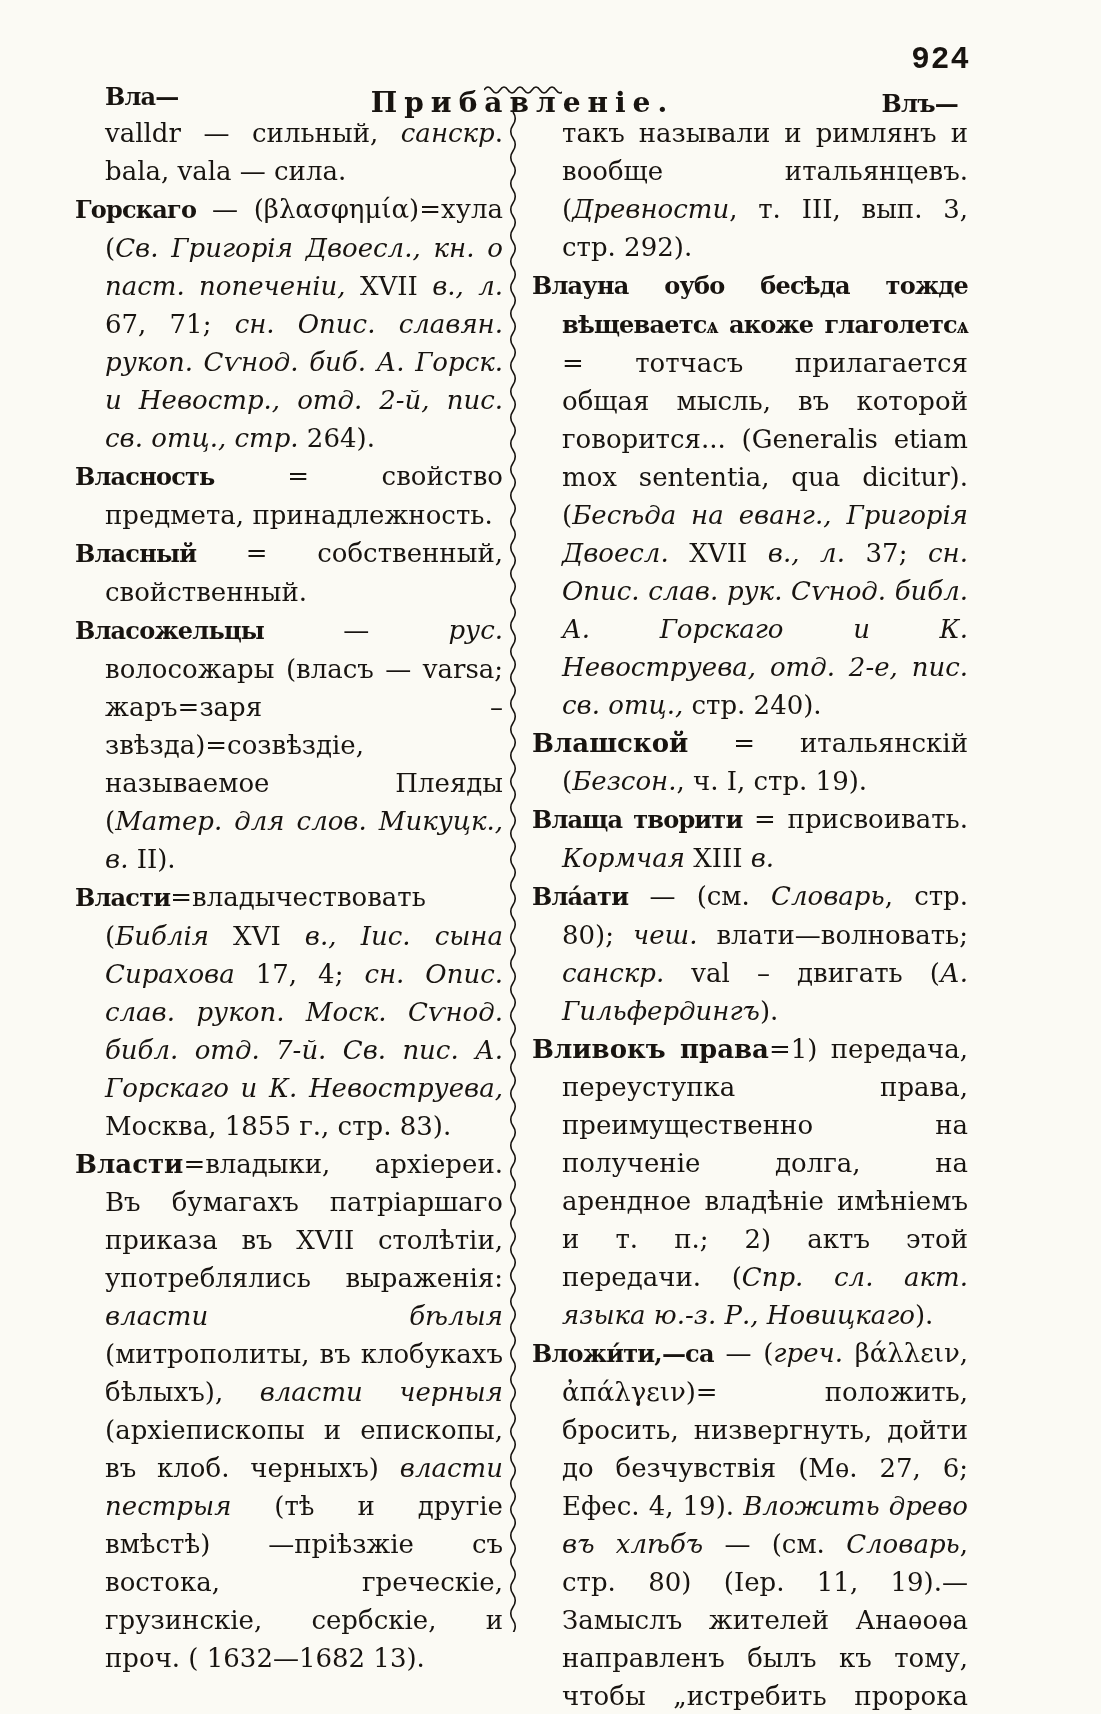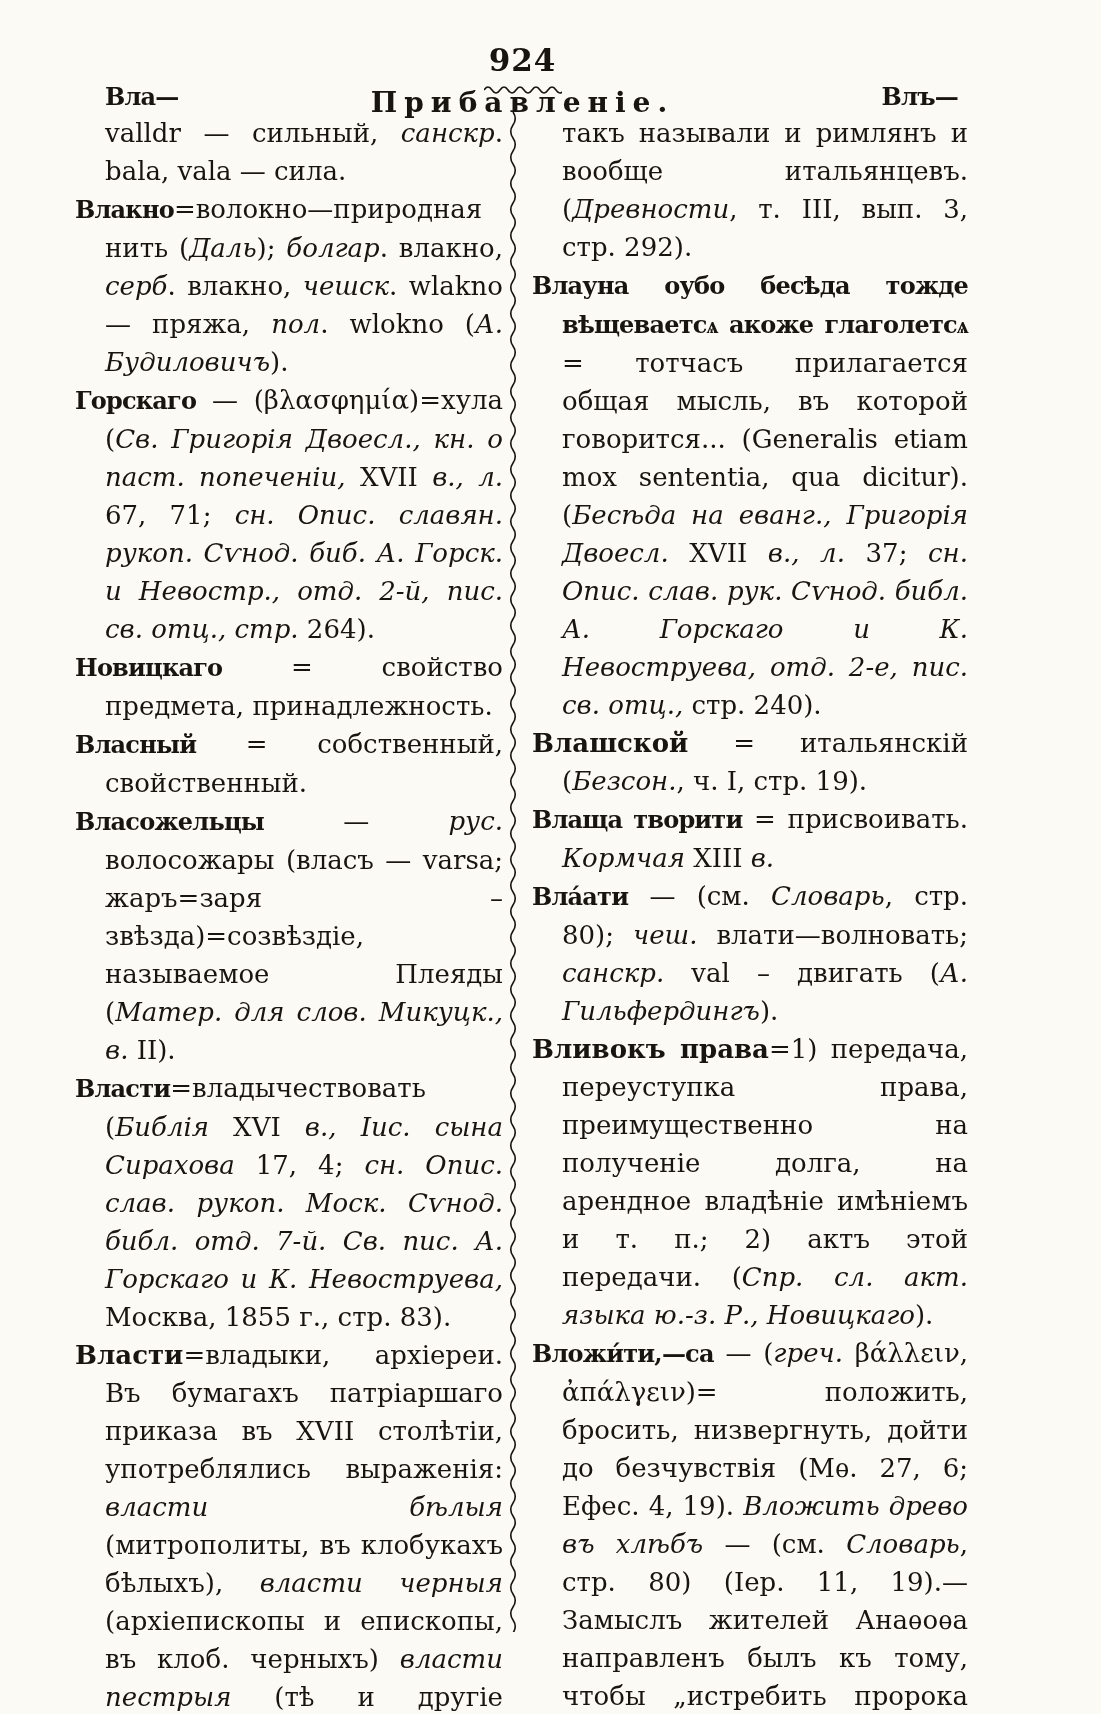--- a/index.html
+++ b/index.html
@@ -1,24 +1,24 @@
 <!DOCTYPE html>
 <html><head>
 <meta charset="utf-8">
 <style>
   html,body{margin:0;padding:0;background:#e8e6e0;}
   .page{position:relative;width:1101px;height:1714px;background:#fbfaf4;color:#181410;
         font-family:"DejaVu Serif","Liberation Serif",serif;overflow:hidden;}
   .header{position:absolute;left:75px;top:42px;width:895px;height:72px;}
-  .pagenum{position:absolute;left:0;right:0;top:0;text-align:center;
-           font-size:31px;font-weight:bold;letter-spacing:1px;}
+  .pagenum{position:absolute;left:0;right:0;top:0;text-align:right;
+           font-size:31px;font-weight:bold;letter-spacing:1px;font-family:Liberation Mono, monospace;}
   .pagenum-wave{position:absolute;left:0;right:0;top:37px;text-align:center;}
   .running-head{position:absolute;top:40px;font-size:27px;font-weight:bold;letter-spacing:-0.5px;}
   .running-left{left:30px;}
-  .running-right{right:12px;}
+  .running-right{right:12px;margin-top:7px;}
   .section-title{position:absolute;left:0;right:0;top:44px;text-align:center;
                  font-size:28px;letter-spacing:7px;font-weight:bold;}
   .col{position:absolute;top:114px;font-size:26px;line-height:38px;text-align:justify;}
   .col-left{left:75px;width:428px;}
   .col-right{left:532px;width:436px;}
   .divider{position:absolute;left:508px;top:112px;}
   .entry{margin:0;padding-left:30px;text-indent:-30px;}
   .entry.cont{text-indent:0;}
   .hw{font-weight:bold;}
   .hw.cs{letter-spacing:-0.8px;font-size:24px;}
@@ -41,23 +41,22 @@
   </div>
 
   <div class="divider">
     <svg width="10" height="1520">
         <path id="vwave" fill="none" stroke="#181410" stroke-width="1.6" d="M5 0 q4.5 6.5 0 13 q-4.5 6.5 0 13 q4.5 6.5 0 13 q-4.5 6.5 0 13 q4.5 6.5 0 13 q-4.5 6.5 0 13 q4.5 6.5 0 13 q-4.5 6.5 0 13 q4.5 6.5 0 13 q-4.5 6.5 0 13 q4.5 6.5 0 13 q-4.5 6.5 0 13 q4.5 6.5 0 13 q-4.5 6.5 0 13 q4.5 6.5 0 13 q-4.5 6.5 0 13 q4.5 6.5 0 13 q-4.5 6.5 0 13 q4.5 6.5 0 13 q-4.5 6.5 0 13 q4.5 6.5 0 13 q-4.5 6.5 0 13 q4.5 6.5 0 13 q-4.5 6.5 0 13 q4.5 6.5 0 13 q-4.5 6.5 0 13 q4.5 6.5 0 13 q-4.5 6.5 0 13 q4.5 6.5 0 13 q-4.5 6.5 0 13 q4.5 6.5 0 13 q-4.5 6.5 0 13 q4.5 6.5 0 13 q-4.5 6.5 0 13 q4.5 6.5 0 13 q-4.5 6.5 0 13 q4.5 6.5 0 13 q-4.5 6.5 0 13 q4.5 6.5 0 13 q-4.5 6.5 0 13 q4.5 6.5 0 13 q-4.5 6.5 0 13 q4.5 6.5 0 13 q-4.5 6.5 0 13 q4.5 6.5 0 13 q-4.5 6.5 0 13 q4.5 6.5 0 13 q-4.5 6.5 0 13 q4.5 6.5 0 13 q-4.5 6.5 0 13 q4.5 6.5 0 13 q-4.5 6.5 0 13 q4.5 6.5 0 13 q-4.5 6.5 0 13 q4.5 6.5 0 13 q-4.5 6.5 0 13 q4.5 6.5 0 13 q-4.5 6.5 0 13 q4.5 6.5 0 13 q-4.5 6.5 0 13 q4.5 6.5 0 13 q-4.5 6.5 0 13 q4.5 6.5 0 13 q-4.5 6.5 0 13 q4.5 6.5 0 13 q-4.5 6.5 0 13 q4.5 6.5 0 13 q-4.5 6.5 0 13 q4.5 6.5 0 13 q-4.5 6.5 0 13 q4.5 6.5 0 13 q-4.5 6.5 0 13 q4.5 6.5 0 13 q-4.5 6.5 0 13 q4.5 6.5 0 13 q-4.5 6.5 0 13 q4.5 6.5 0 13 q-4.5 6.5 0 13 q4.5 6.5 0 13 q-4.5 6.5 0 13 q4.5 6.5 0 13 q-4.5 6.5 0 13 q4.5 6.5 0 13 q-4.5 6.5 0 13 q4.5 6.5 0 13 q-4.5 6.5 0 13 q4.5 6.5 0 13 q-4.5 6.5 0 13 q4.5 6.5 0 13 q-4.5 6.5 0 13 q4.5 6.5 0 13 q-4.5 6.5 0 13 q4.5 6.5 0 13 q-4.5 6.5 0 13 q4.5 6.5 0 13 q-4.5 6.5 0 13 q4.5 6.5 0 13 q-4.5 6.5 0 13 q4.5 6.5 0 13 q-4.5 6.5 0 13 q4.5 6.5 0 13 q-4.5 6.5 0 13 q4.5 6.5 0 13 q-4.5 6.5 0 13 q4.5 6.5 0 13 q-4.5 6.5 0 13 q4.5 6.5 0 13 q-4.5 6.5 0 13 q4.5 6.5 0 13 q-4.5 6.5 0 13 q4.5 6.5 0 13 q-4.5 6.5 0 13 q4.5 6.5 0 13 q-4.5 6.5 0 13 q4.5 6.5 0 13 q-4.5 6.5 0 13 q4.5 6.5 0 13 q-4.5 6.5 0 13"></path>
       </svg>
   </div>
 
   <div class="col col-left" id="col-left">
       <p class="entry cont"><span>valldr — сильный, <i>санскр</i>. bala, vala — сила.</span></p>
-      <p class="entry"><b class="hw cs">Влакно</b><span>=волокно—природная нить (<i>Даль</i>); <i>болгар</i>. влакно, <i>серб</i>. влакно, <i>чешск</i>. wlakno — пряжа, <i>пол</i>. wlokno (<i>А. Будиловичъ</i>).</span></p>
       <p class="entry"><b class="hw cs">Горскаго</b><span> — (βλασφημία)=хула (<i>Св. Григорія Двоесл., кн. о паст. попеченіи,</i> XVII <i>в., л.</i> 67, 71; <i>сн. Опис. славян. рукоп. Сѵнод. биб. А. Горск. и Невостр., отд. 2-й, пис. св. отц., стр.</i> 264).</span></p>
-      <p class="entry"><b class="hw cs">Новицкаго</b><span> = свойство предмета, принадлежность.</span></p>
+      <p class="entry"><b class="hw cs">Власность</b><span> = свойство предмета, принадлежность.</span></p>
       <p class="entry"><b class="hw cs">Власный</b><span> = собственный, свойственный.</span></p>
       <p class="entry"><b class="hw cs">Власожельцы</b><span> — <i>рус.</i> волосожары (власъ — varsa; жаръ=заря – звѣзда)=созвѣздіе, называемое Плеяды (<i>Матер. для слов. Микуцк., в.</i> II).</span></p>
       <p class="entry"><b class="hw cs">Власти</b><span>=владычествовать (<i>Библія</i> XVI <i>в., Іис. сына Сирахова</i> 17, 4; <i>сн. Опис. слав. рукоп. Моск. Сѵнод. библ. отд. 7-й. Св. пис. А. Горскаго и К. Невоструева,</i> Москва, 1855 г., стр. 83).</span></p>
       <p class="entry"><b class="hw ">Власти</b><span>=владыки, архіереи. Въ бумагахъ патріаршаго приказа въ XVII столѣтіи, употреблялись выраженія: <i>власти бѣлыя</i> (митрополиты, въ клобукахъ бѣлыхъ), <i>власти черныя</i> (архіепископы и епископы, въ клоб. черныхъ) <i>власти пестрыя</i> (тѣ и другіе вмѣстѣ) —пріѣзжіе съ востока, греческіе, грузинскіе, сербскіе, и проч. ( 1632—1682  13).</span></p>
     </div>
   <div class="col col-right" id="col-right">
       <p class="entry cont"><span>такъ называли и римлянъ и вообще итальянцевъ. (<i>Древности</i>, т. III, вып. 3, стр. 292).</span></p>
       <p class="entry"><b class="hw cs">Влауна оубо бесѣда тожде вѣщеваетсѧ акоже глаголетсѧ</b><span> = тотчасъ прилагается общая мысль, въ которой говорится... (Generalis etiam mox sententia, qua dicitur). (<i>Бесѣда на еванг., Григорія Двоесл.</i> XVII <i>в., л.</i> 37; <i>сн. Опис. слав. рук. Сѵнод. библ. А. Горскаго и К. Невоструева, отд. 2-е, пис. св. отц.,</i> стр. 240).</span></p>
       <p class="entry"><b class="hw ">Влашской</b><span> = итальянскій (<i>Безсон.</i>, ч. I, стр. 19).</span></p>
       <p class="entry"><b class="hw cs">Влаща творити</b><span> = присвоивать. <i>Кормчая</i> XIII <i>в.</i></span></p>

